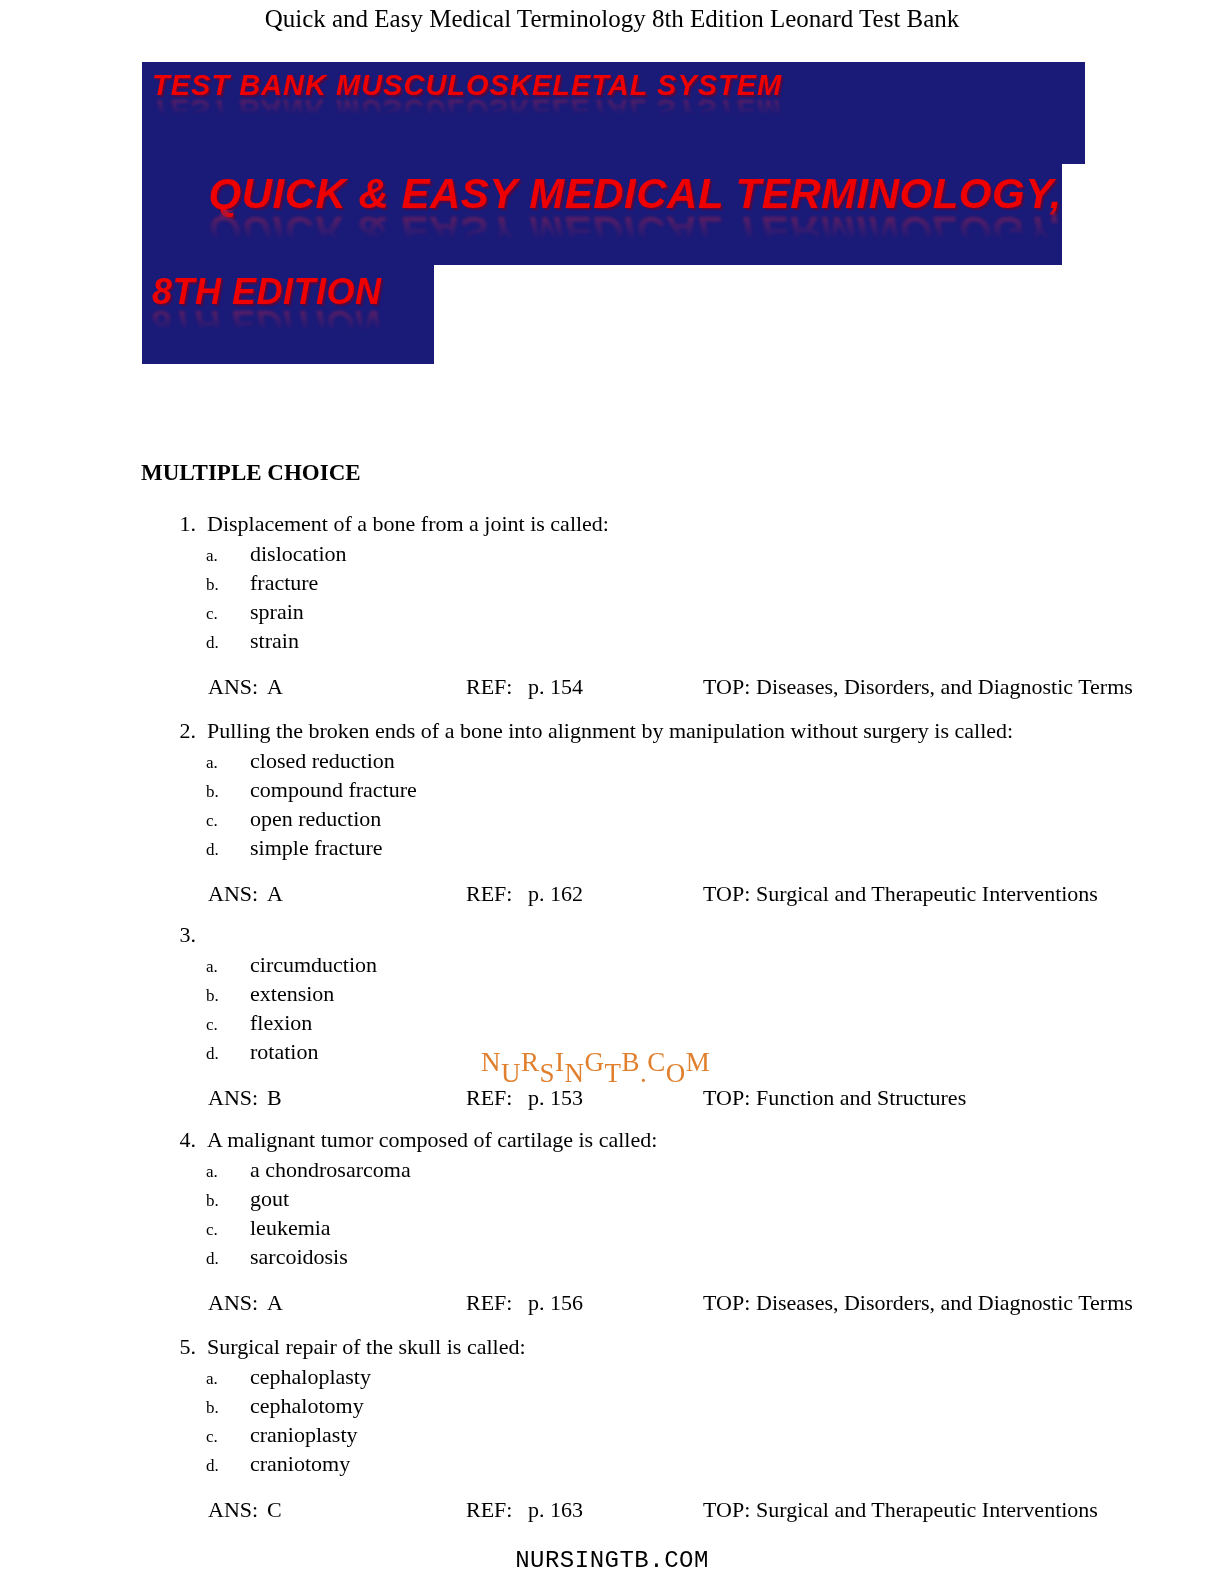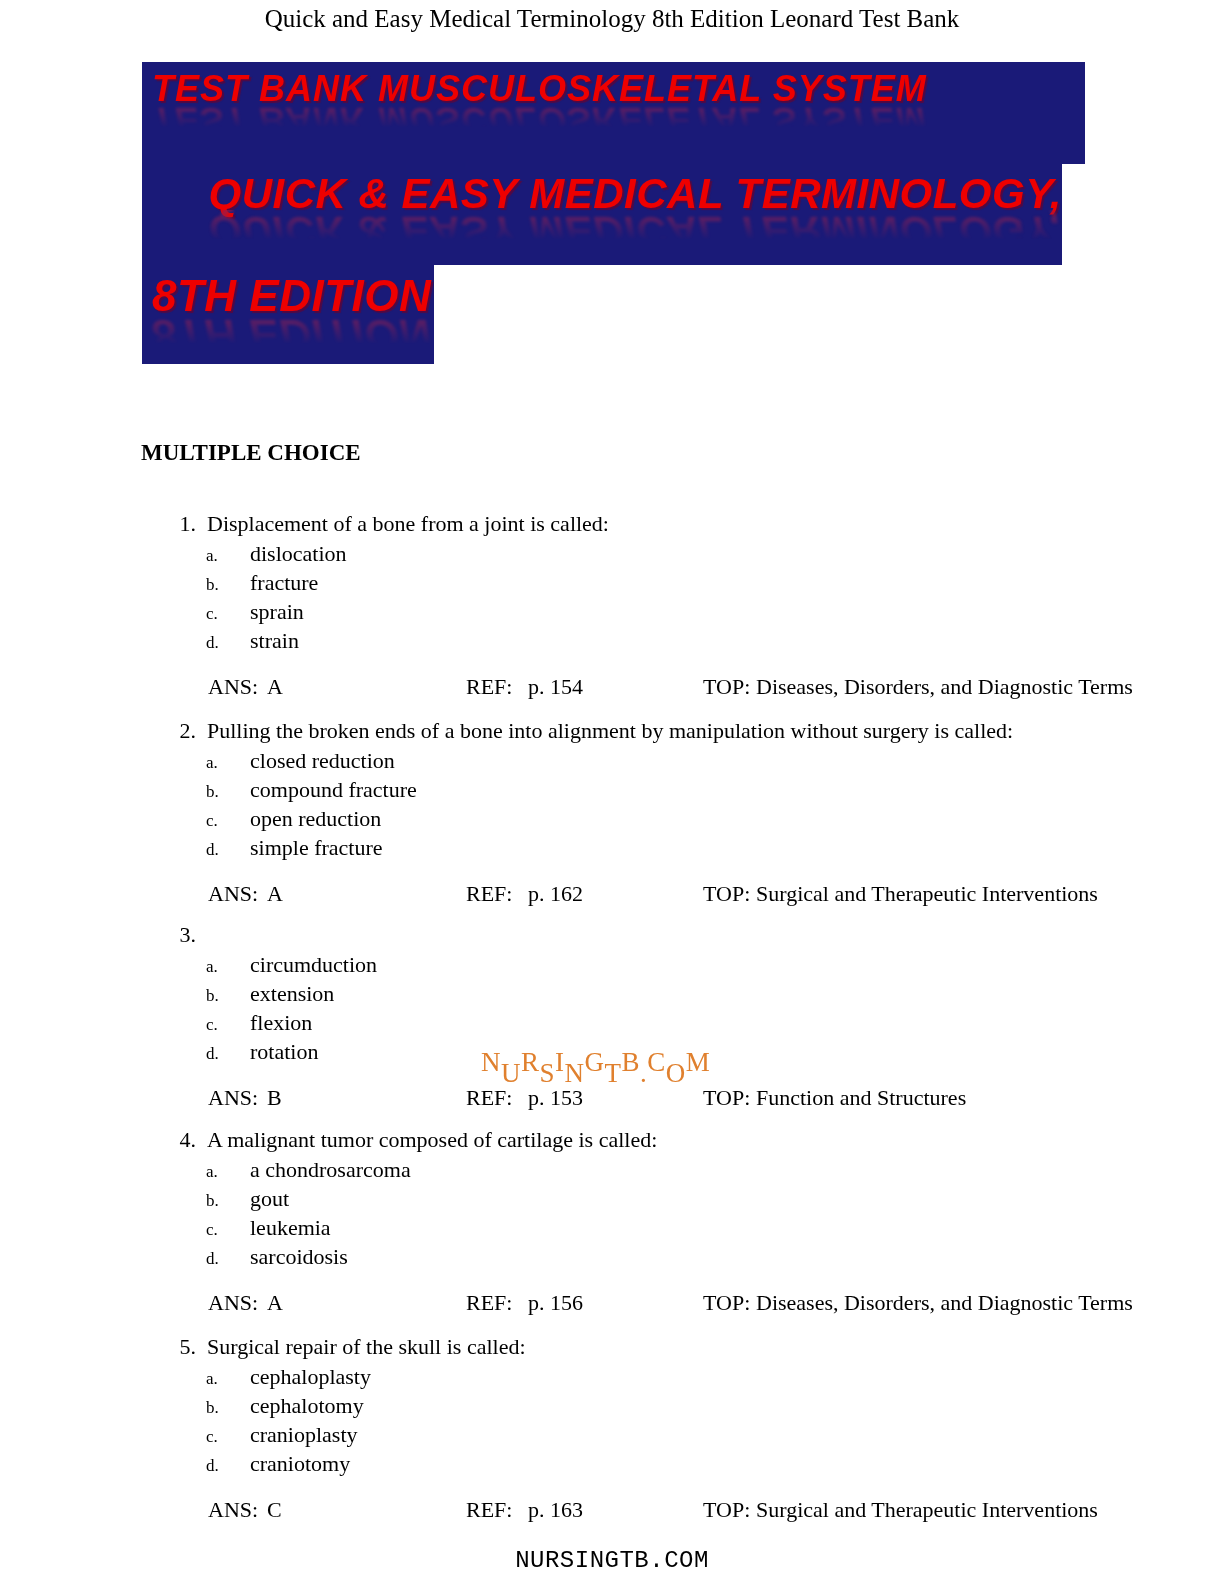--- a/index.html
+++ b/index.html
@@ -17,34 +17,34 @@
   
   .banner { position:absolute; left:142px; top:62px; font-family:"Liberation Sans", sans-serif; }
   .bblock { background:#1a1a78; overflow:hidden; position:relative; }
   .b1 { width:943px; height:102px; }
   .b2 { width:920px; height:101px;text-align:right; }
   .b3 { width:292px; height:99px; }
   .wa-line {
     font-weight:bold; font-style:italic; white-space:nowrap;
     color:#ee0000; line-height:1; padding-left:10px;
   }
-  .b1 .wa-line { font-size:36px; letter-spacing:1px; }
+  .b1 .wa-line { font-size:29px; letter-spacing:1px; }
   .b2 .wa-line { font-size:42px; letter-spacing:0.5px; }
-  .b3 .wa-line { font-size:44px; letter-spacing:0.5px; }
+  .b3 .wa-line { font-size:36px; letter-spacing:0.5px; }
   .wa-main { margin-top:9px; text-shadow:2px 2px 1px rgba(110,0,40,0.65); }
   .wa-reflect {
     transform:scaleY(-1); margin-top:-5px; color:#8b2055;
     filter:blur(1.5px); opacity:0.85;
     -webkit-mask-image:linear-gradient(to bottom, rgba(0,0,0,0) 30%, rgba(0,0,0,0.9) 100%);
     mask-image:linear-gradient(to bottom, rgba(0,0,0,0) 30%, rgba(0,0,0,0.9) 100%);
   }
 
   
   .mc-title {
-    position:absolute; left:141px; top:439px;
+    position:absolute; left:141px; top:459px;
     font-weight:bold; font-size:23px; line-height:28px;
   }
 
   
   .questions { position:absolute; left:140px; top:0; width:1020px; }
   .question { position:absolute; left:0; width:100%; }
   .question:nth-of-type(1) { top:510px; }
   .question:nth-of-type(2) { top:717px; }
   .question:nth-of-type(3) { top:921px; }
   .question:nth-of-type(4) { top:1126px; }

